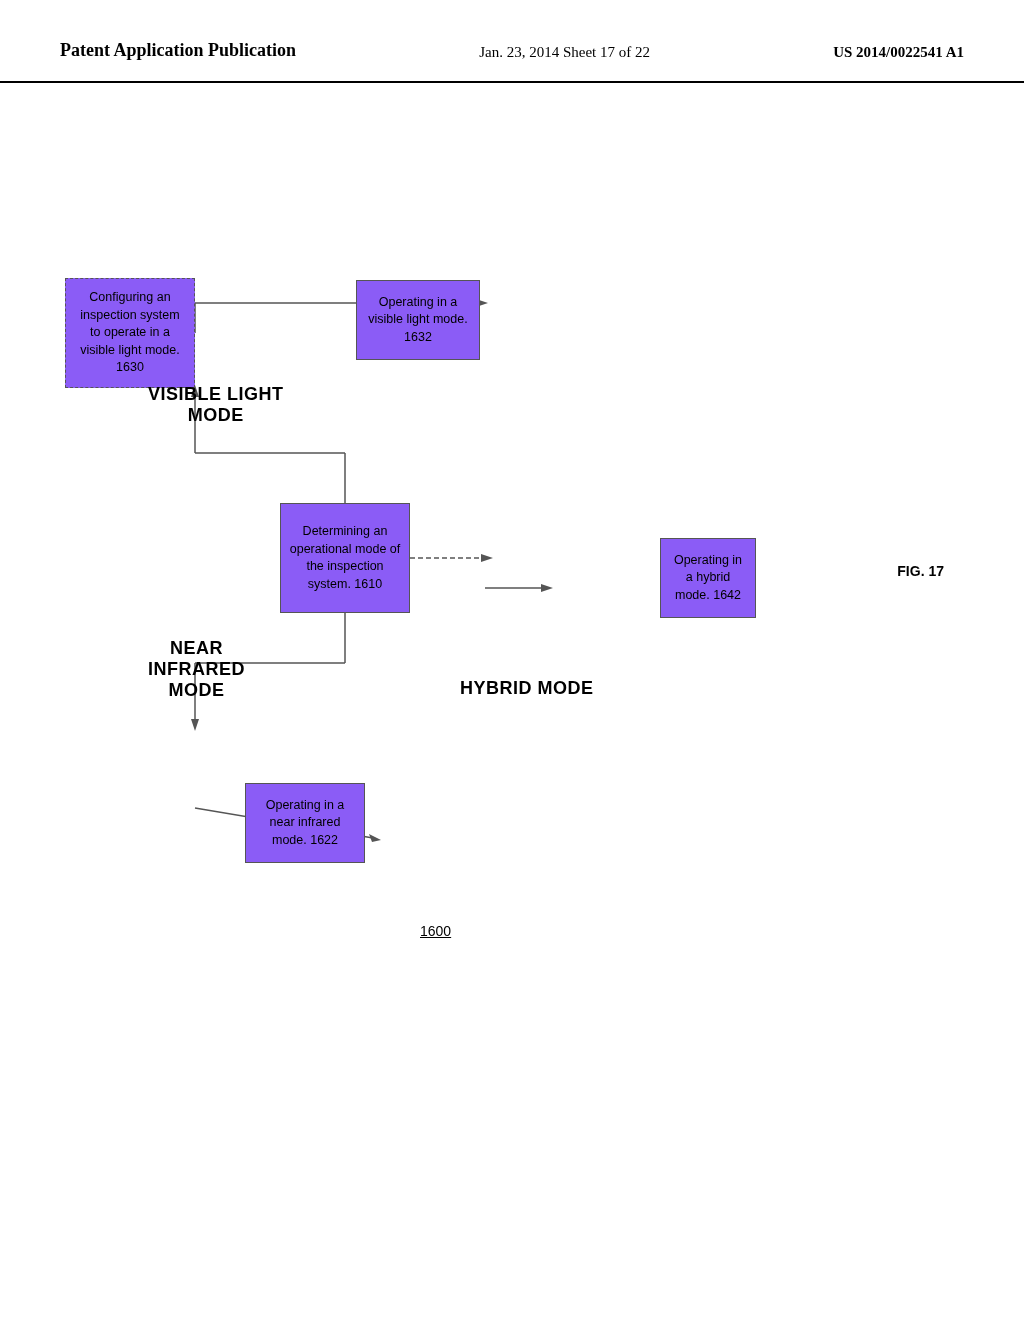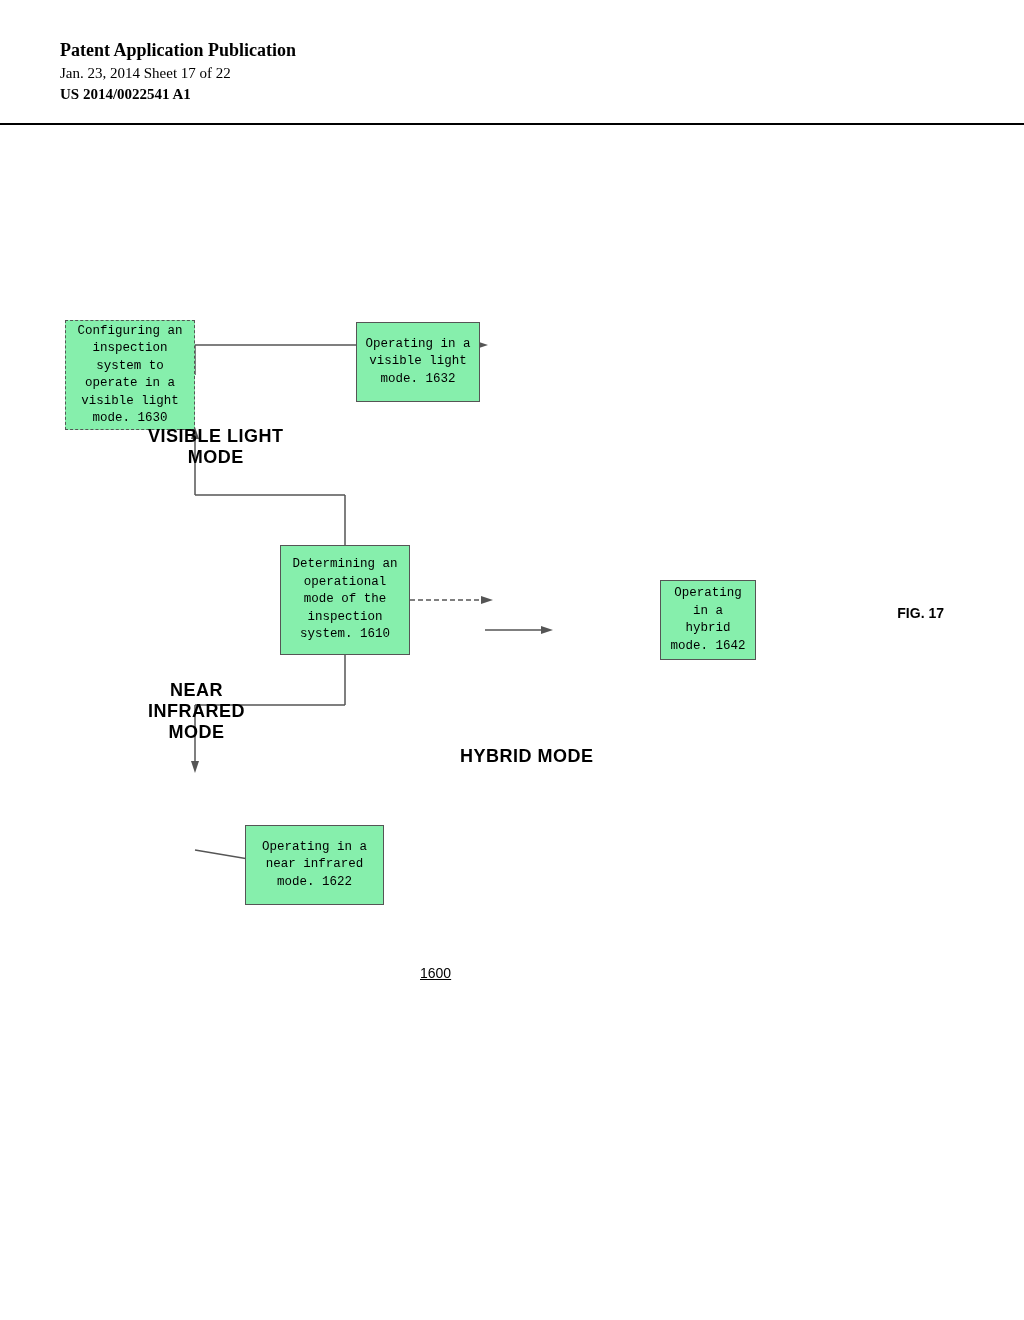--- a/index.html
+++ b/index.html
@@ -12,21 +12,20 @@
       overflow: hidden;
     }
 
     
     .header {
       display: flex;
       justify-content: space-between;
       align-items: flex-start;
       padding: 40px 60px 20px 60px;
       border-bottom: 2px solid #000;
-      flex-direction: column;
     }
     .header-left {
       font-weight: bold;
       font-size: 18px;
       max-width: 320px;
     }
     .header-center {
       font-size: 15px;
       text-align: center;
       padding-top: 4px;
@@ -43,23 +42,23 @@
       position: relative;
       width: 100%;
       height: 1180px;
       padding: 40px 60px;
     }
 
     
     .box {
       position: absolute;
       border: 1.5px solid #555;
-      background: #86efac;
+      background: #8b5cf6;
       font-size: 12.5px;
-      font-family: Liberation Mono, monospace;
+      font-family: Liberation Sans, sans-serif;
       text-align: center;
       display: flex;
       align-items: center;
       justify-content: center;
       padding: 6px 8px;
       line-height: 1.4;
     }
 
     .box-dashed {
       border: 1.5px dashed #555;
@@ -147,38 +146,38 @@
 
   <div class="box box-dashed" style="left:65px; top:195px; width:130px; height:110px; border-style:dashed;">
     <span>Configuring an inspection system to operate in a visible light mode. 1630</span>
   </div>
 
   <div class="box" style="left:356px; top:197px; width:124px; height:80px;">
     <span>Operating in a visible light mode. 1632</span>
   </div>
 
 
-  <div class="box" style="left:245px; top:700px; width:139px; height:80px;">
+  <div class="box" style="left:245px; top:700px; width:120px; height:80px;">
     <span>Operating in a near infrared mode. 1622</span>
   </div>
 
 
   <div class="box" style="left:660px; top:455px; width:96px; height:80px;">
     <span>Operating in a hybrid mode. 1642</span>
   </div>
 
   <div class="mode-label" style="left:148px; top:280px; white-space:pre-line; text-align:center;">
     <span>VISIBLE LIGHT<br>MODE</span>
   </div>
 
   <div class="mode-label" style="left:148px; top:555px; text-align:center;">
     <span>NEAR<br>INFRARED<br>MODE</span>
   </div>
 
-  <div class="mode-label" style="left:460px; top:621px; text-align:right;">
+  <div class="mode-label" style="left:460px; top:595px; text-align:right;">
     <span>HYBRID MODE</span>
   </div>
 
   <div class="fig-label" style="right:80px; top:480px;">FIG. 17</div>
 
   <div class="ref-number" style="left:420px; top:840px;">1600</div>
 
 </div>
 
 </body></html>

